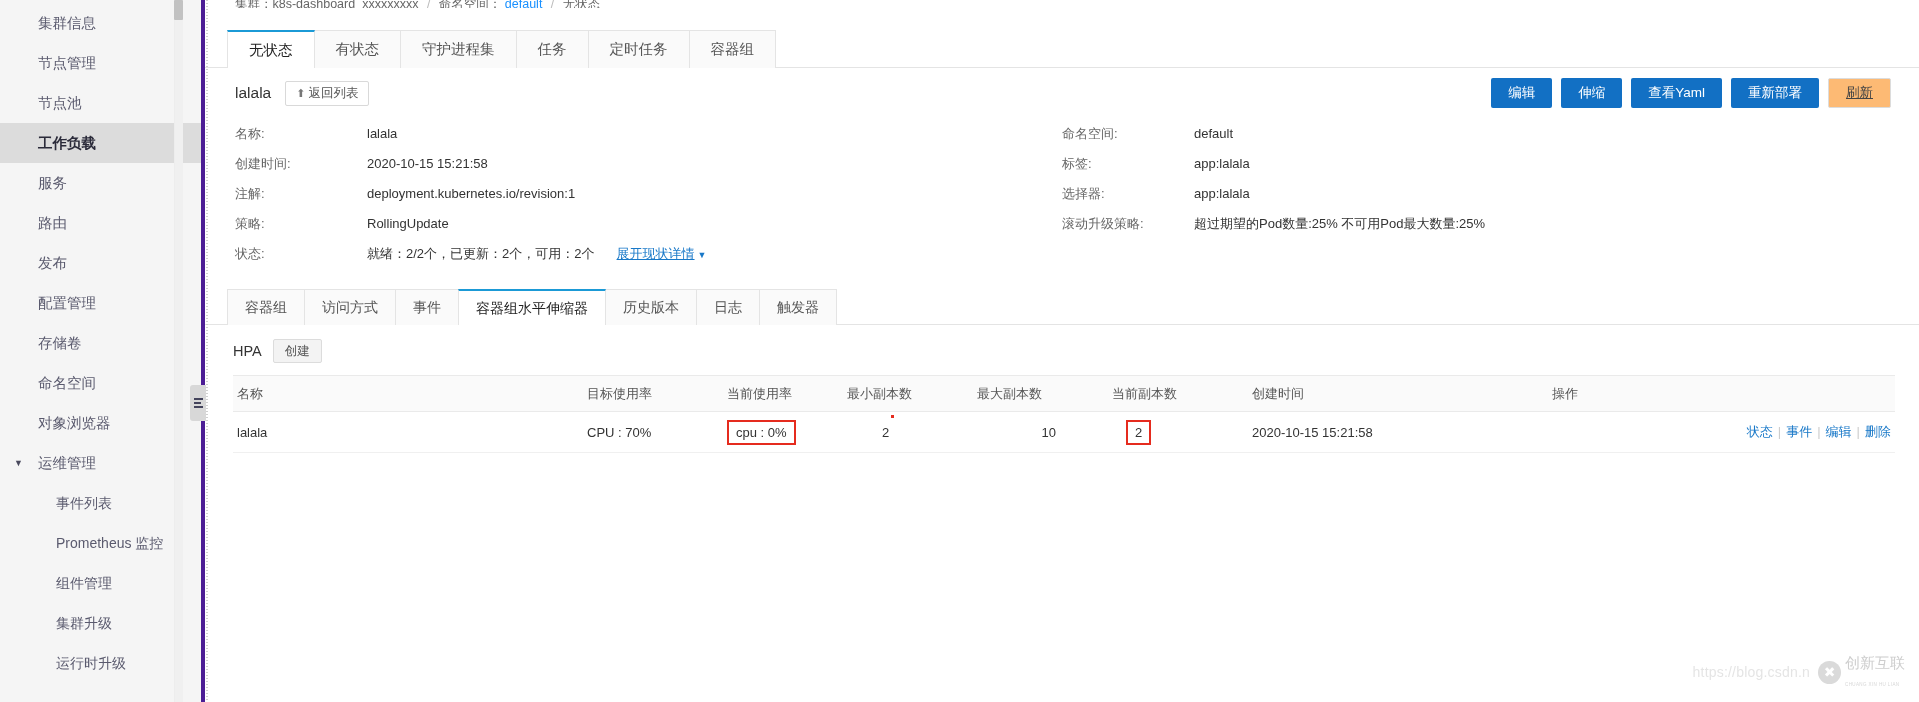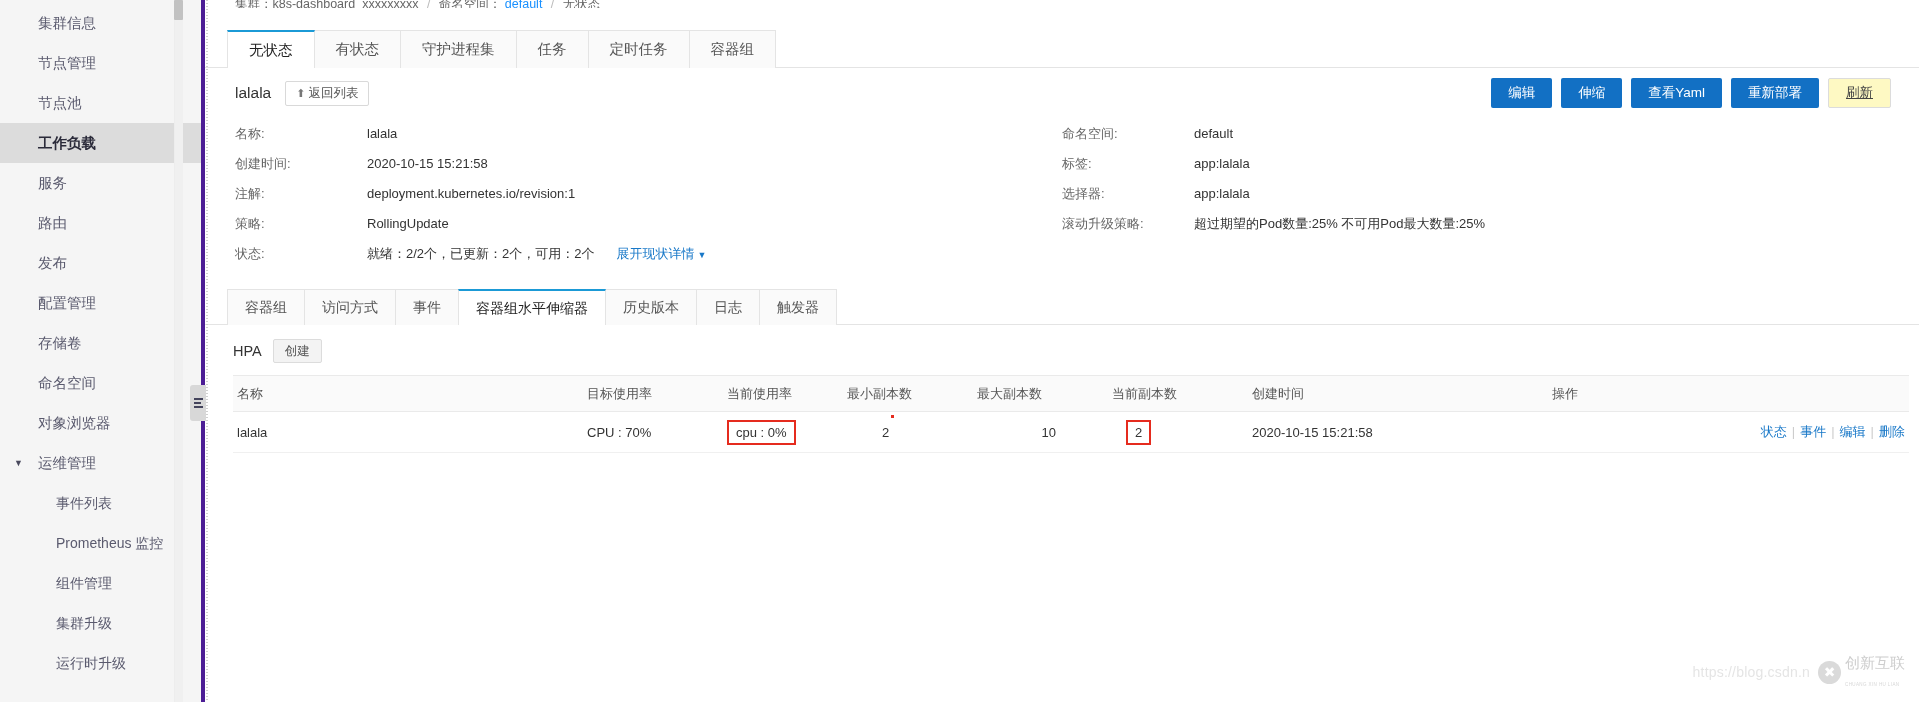--- a/index.html
+++ b/index.html
@@ -202,21 +202,21 @@
     border-radius: 2px;
     cursor: pointer;
     white-space: nowrap;
   }
   .btn-default {
     height: 30px;
     line-height: 28px;
     padding: 0 17px;
     font-size: 13.5px;
     color: #444;
-    background: #fef9c3;
+    background: #fdba74;
     border: 1px solid #dcdcdc;
     border-radius: 2px;
     cursor: pointer;
     white-space: nowrap;
     text-decoration: underline;
   }
 
   
   #basic {
     padding: 8px 30px 0 30px;
@@ -237,21 +237,21 @@
     font-size: 13px;
     line-height: 16px;
   }
   .info-label {
     width: 132px;
     min-width: 132px;
     color: #666;
   }
   .info-value { color: #333; }
   .link-blue { color: #1878c8; cursor: pointer; }
-  .pad-left-gap { margin-left: 22px; }
+  .pad-left-gap { margin-left: 22px; text-decoration: underline; }
 
   
   #tabbar-sub { margin-top: 6px; height: 42px; padding-left: 22px; }
   #tabbar-sub .tab { height: 36px; line-height: 35px; padding: 0 17px; font-size: 14px; }
   #tabbar-sub .tab.active { line-height: 34px; }
 
   
   #hpa-head {
     display: flex;
     align-items: center;
@@ -265,21 +265,21 @@
     font-size: 12.5px;
     color: #555;
     background: #f3f3f3;
     border: 1px solid #dcdcdc;
     border-radius: 2px;
     cursor: pointer;
     text-align: right;
   }
 
   
-  #hpa-table-wrap { padding: 0 10px 0 28px; }
+  #hpa-table-wrap { padding: 0 24px 0 28px; }
   table.hpa {
     width: 100%;
     border-collapse: collapse;
     font-size: 13px;
   }
   table.hpa thead th {
     background: #fafafa;
     border-top: 1px solid #eaeaea;
     border-bottom: 1px solid #eaeaea;
     height: 36px;

